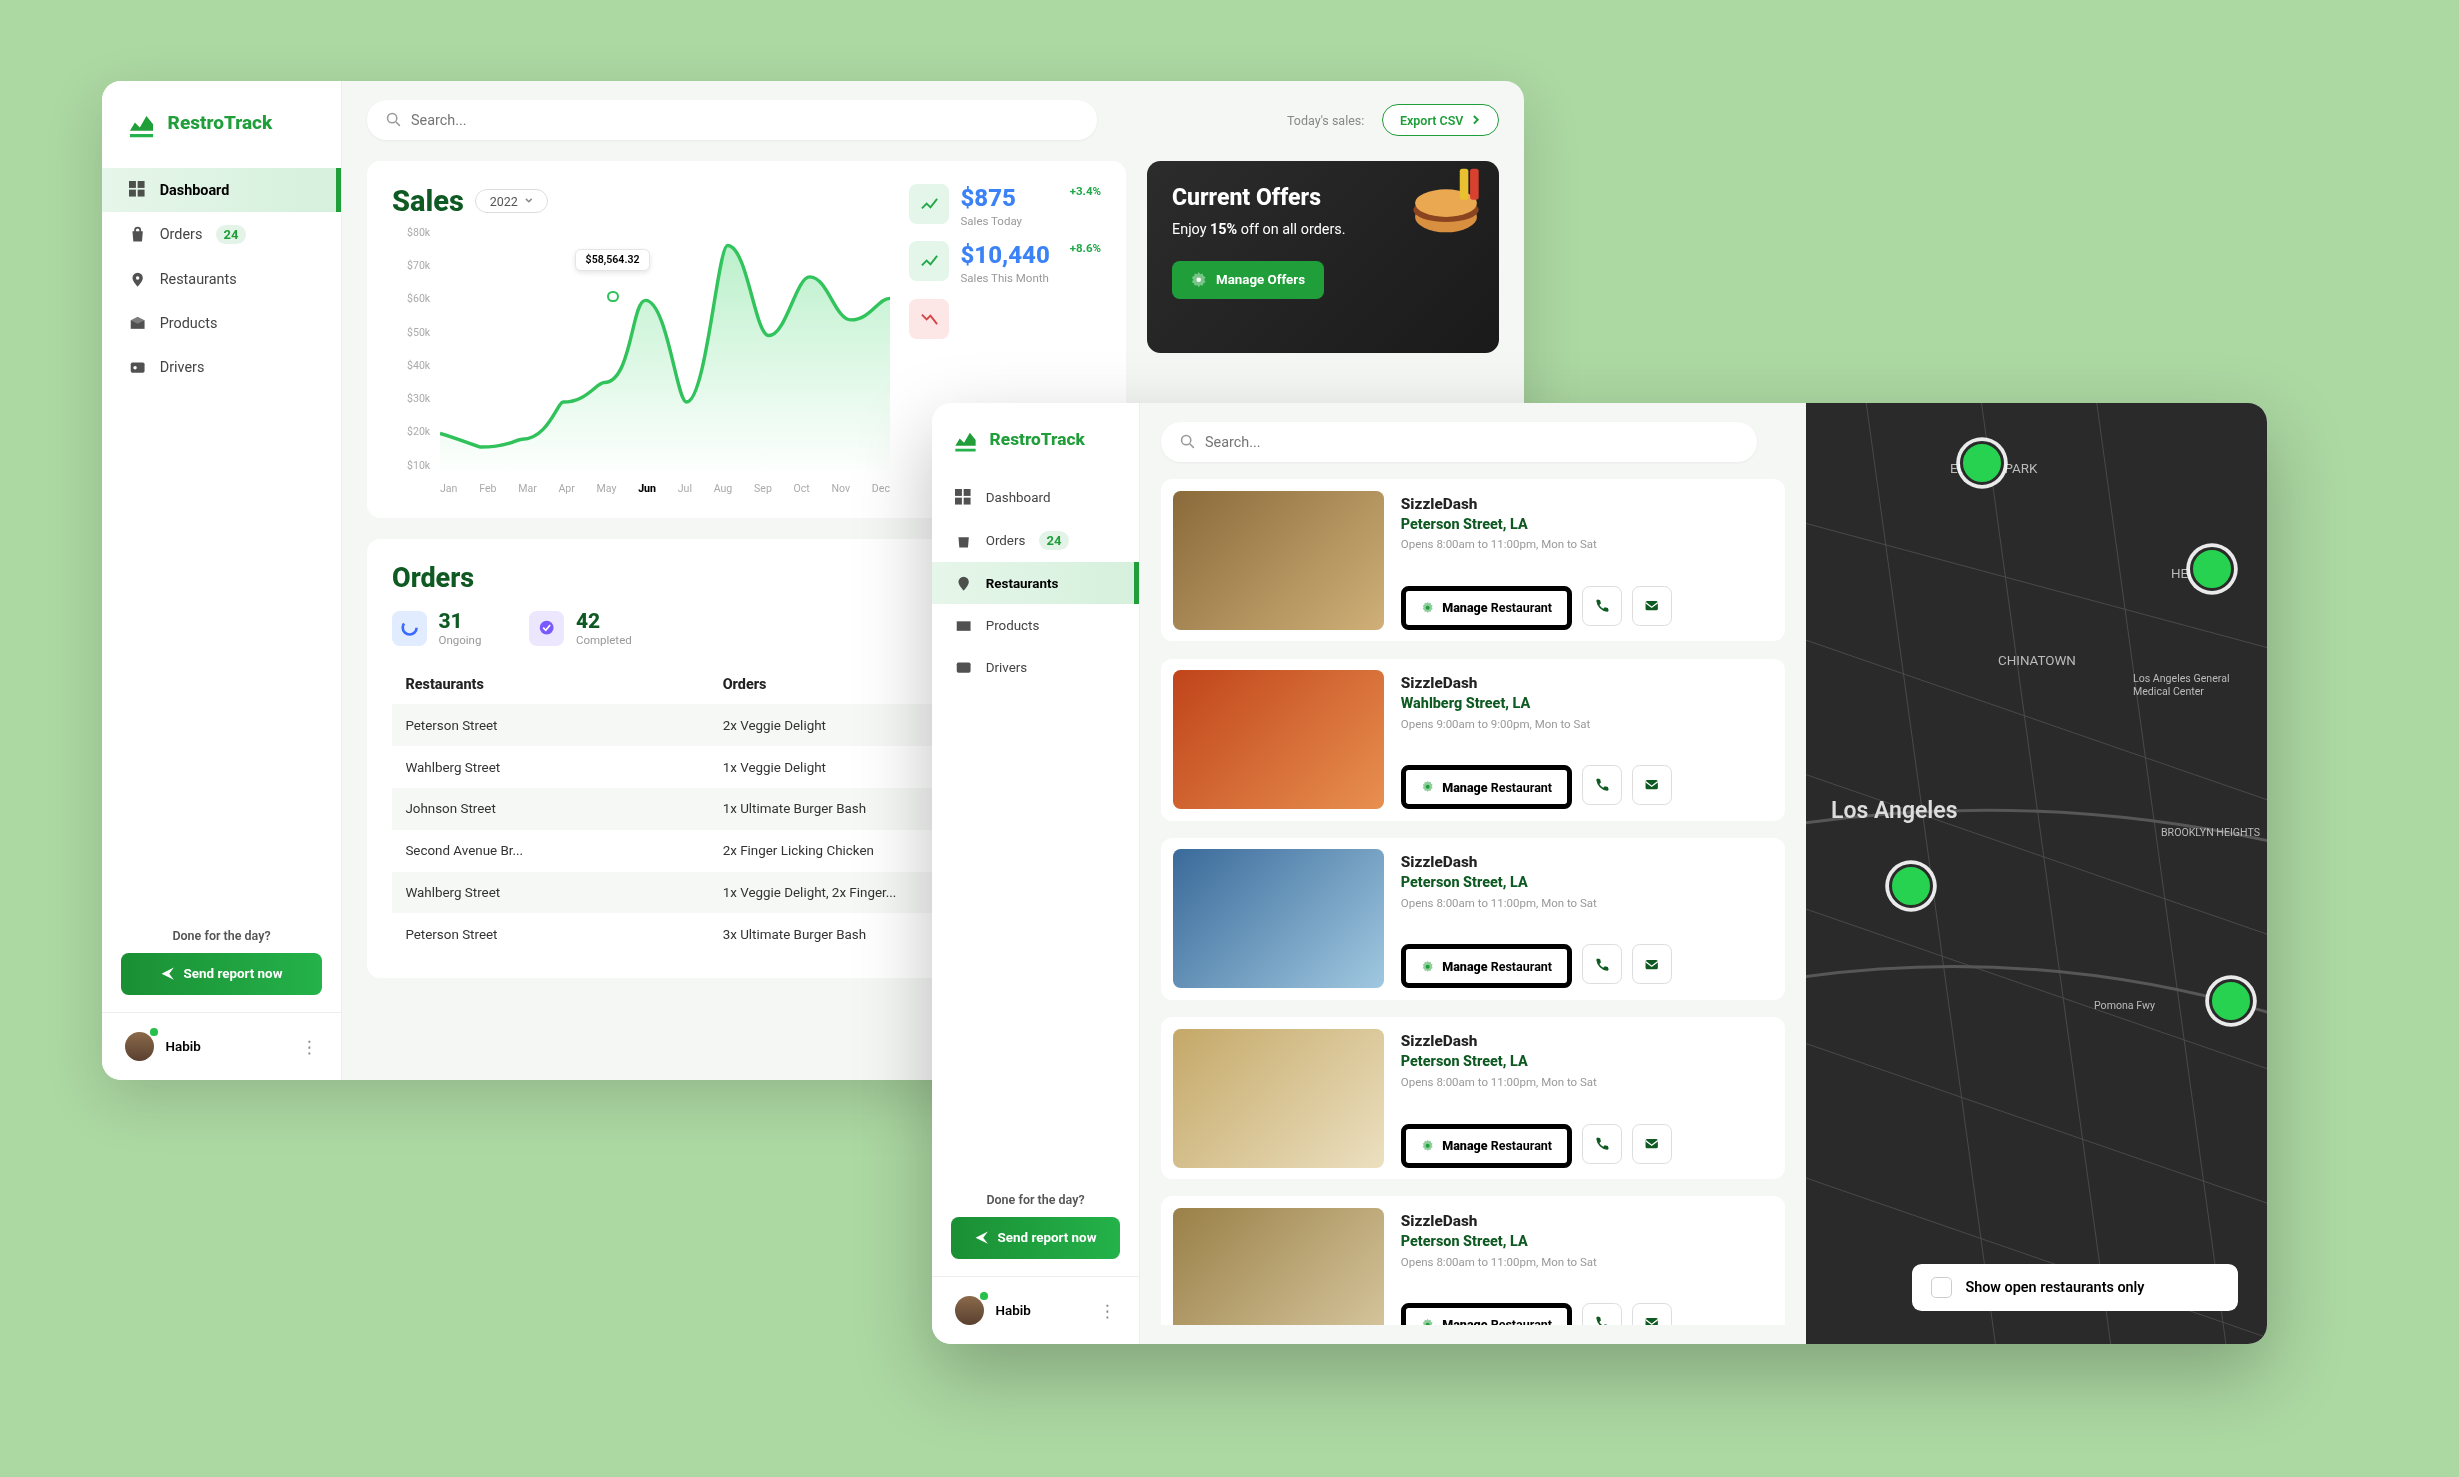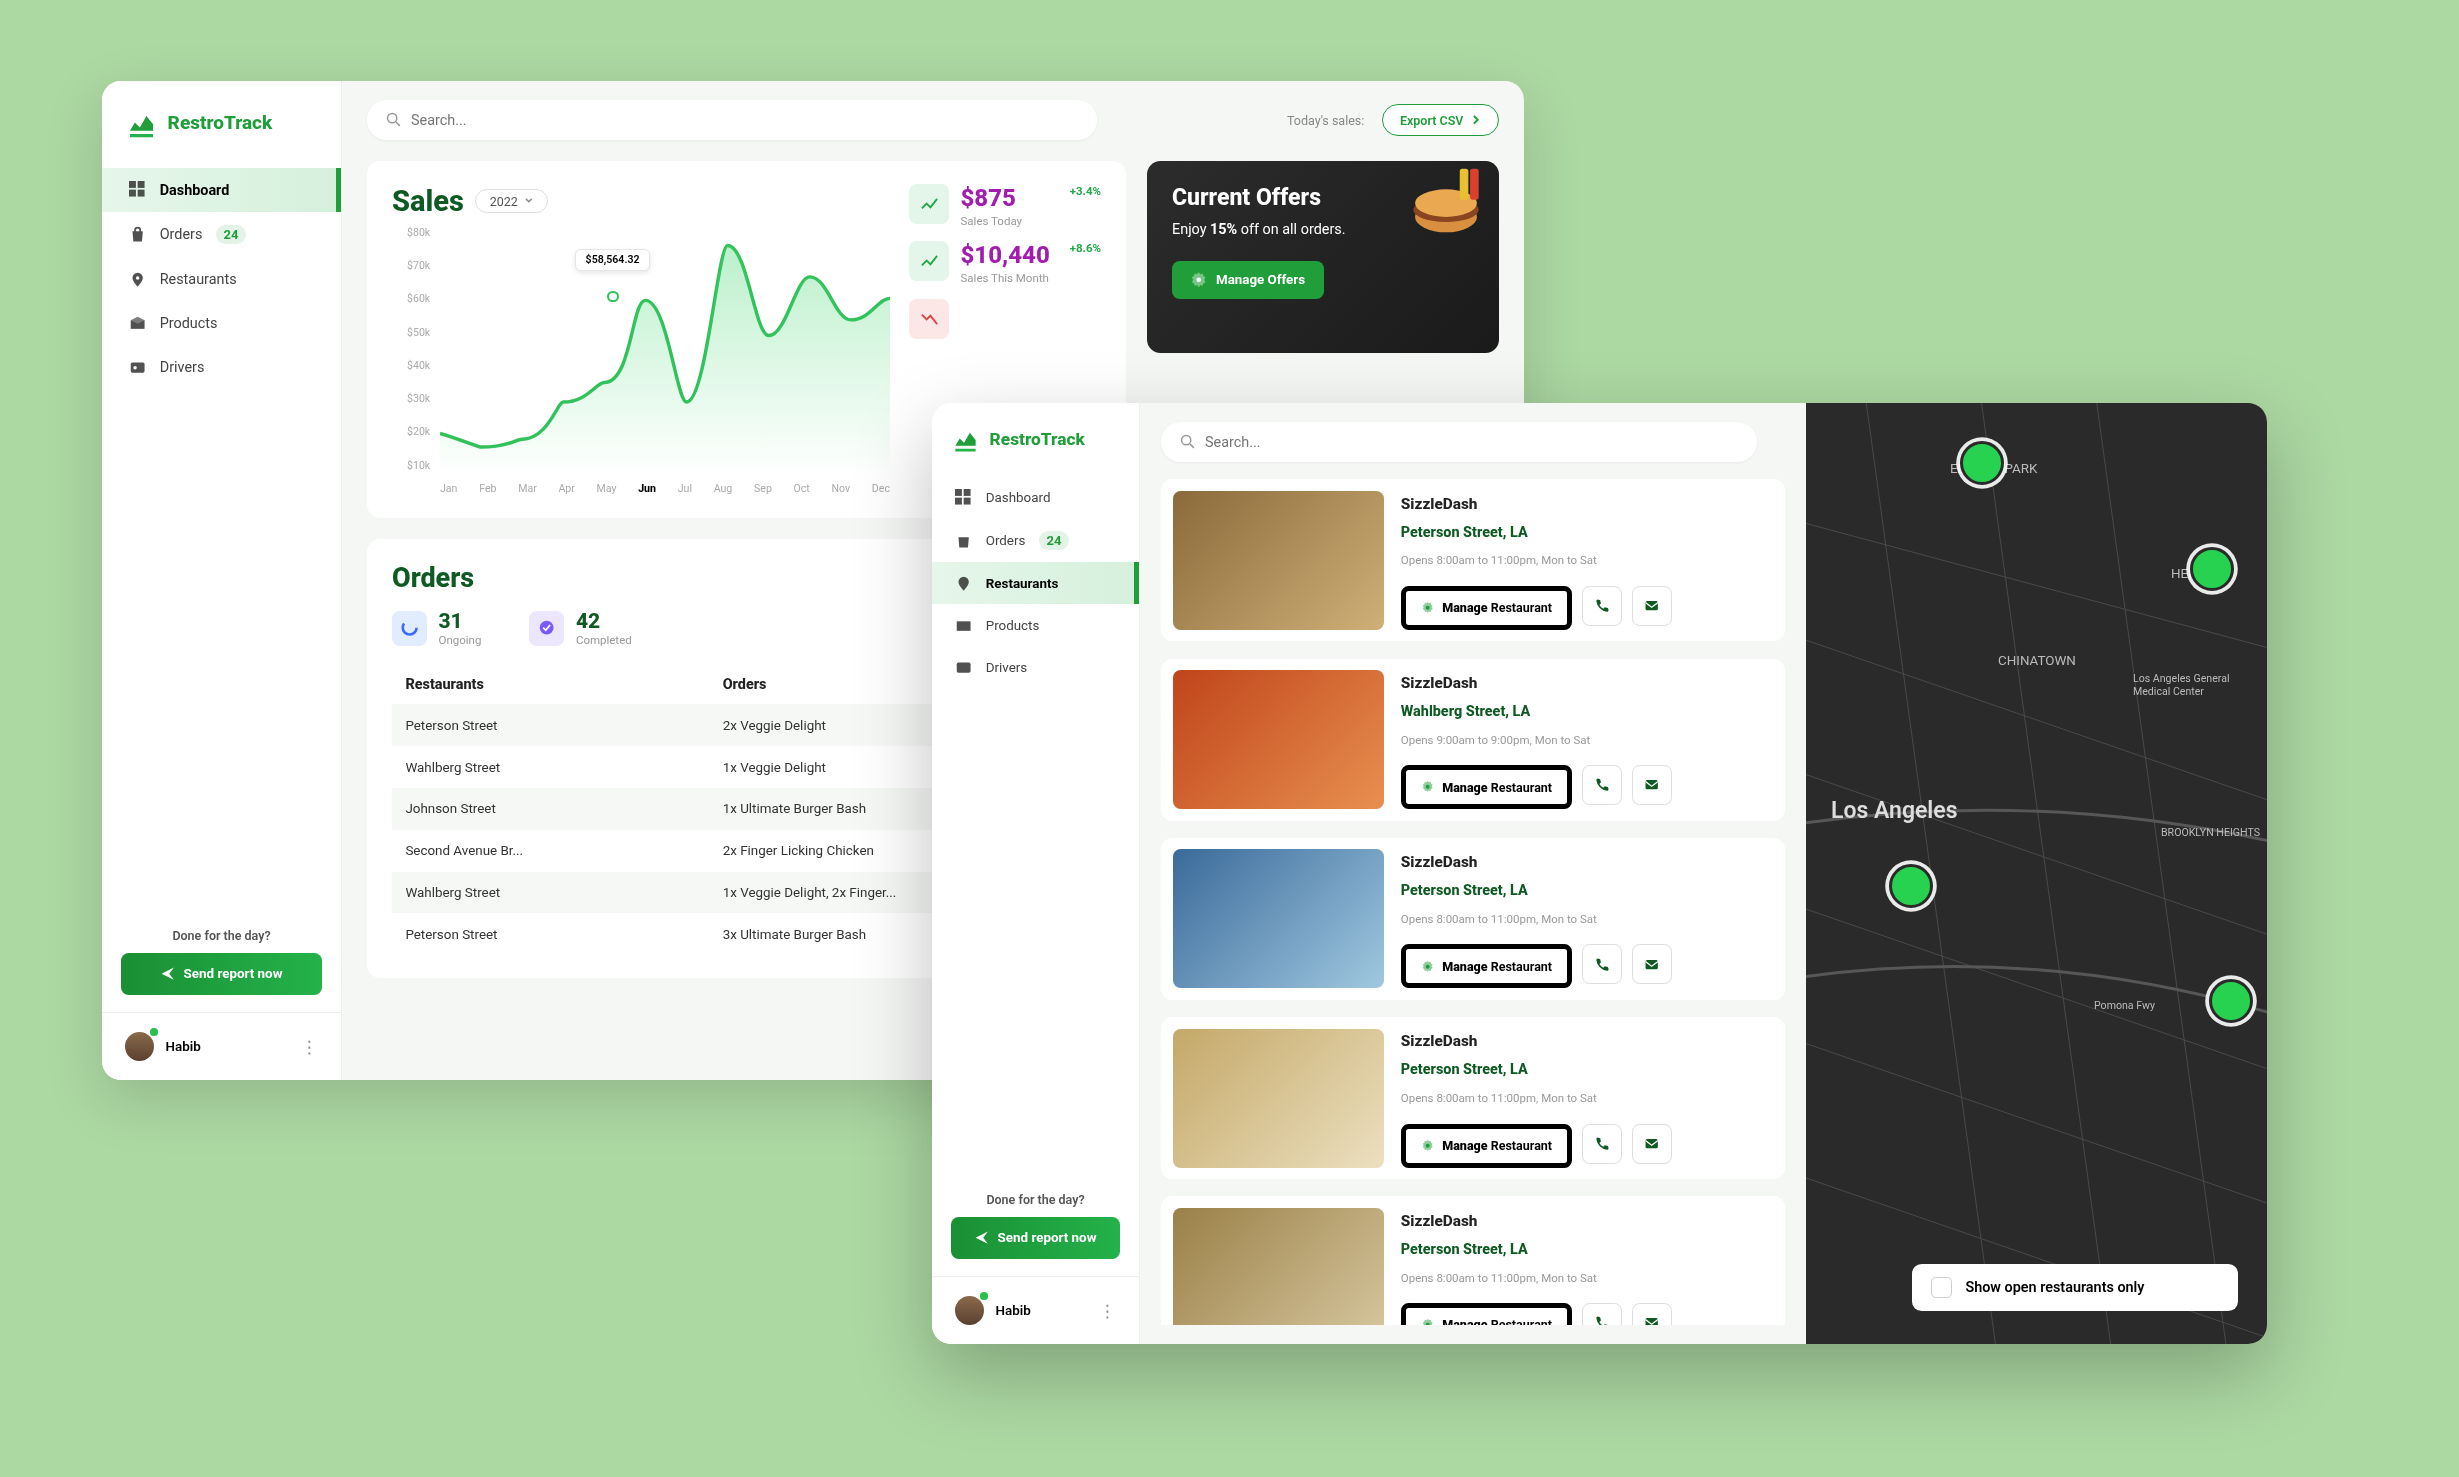--- a/index.html
+++ b/index.html
@@ -45,21 +45,21 @@
 .xTicks{position:absolute;left:48px;right:0;bottom:0;display:flex;justify-content:space-between;font-size:10.6px;color:#aaa}
 .xTicks .hot{font-weight:800;color:#000}
 .tooltip{position:absolute;left:183px;top:23px;background:#fff;border:1px solid #e5e5e5;border-radius:5.8px;font-size:10.6px;padding:3.8px 9.6px;box-shadow:0 1.9px 5.8px rgba(0,0,0,.1);font-weight:600}
 .pinDot{position:absolute;left:215px;top:65px;width:11.5px;height:11.5px;border-radius:50%;background:#fff;border:2.9px solid #30c15a}
 
 .kpiCol{width:192px;display:flex;flex-direction:column;gap:13.4px}
 .kpi{display:flex;align-items:flex-start;gap:11.5px}
 .kpiIco{width:40px;height:40px;border-radius:7.7px;display:flex;align-items:center;justify-content:center}
 .kpiIco.green{background:#e3f6e9}
 .kpiIco.red{background:#fde6e6}
-.kpiVal{font-size:24px;font-weight:800;color:#a21caf}
+.kpiVal{font-size:24px;font-weight:800;color:#3b82f6}
 .kpiSub{font-size:11.5px;color:#999;margin-top:1.9px}
 .kpiDelta{font-size:11.5px;font-weight:700;color:#22a84a;margin-left:auto;align-self:flex-start}
 
 .offerCard{width:352px;height:192px;background:linear-gradient(135deg,#2c2c2c,#1a1a1a);border-radius:13.4px;padding:23px 25px;color:#fff;position:relative;overflow:hidden}
 .offerTitle{font-size:23px;font-weight:800;margin-bottom:9.6px}
 .offerTxt{font-size:14.4px}
 .offerBtn{margin-top:23px;background:#1f9e3a;color:#fff;border:none;border-radius:7.7px;padding:11.5px 19px;font-weight:700;display:flex;align-items:center;gap:9.6px;cursor:pointer}
 .burger{position:absolute;right:9.6px;top:5.8px;width:86px;height:86px}
 
 .ordersCard{background:#fff;border-radius:13.4px;padding:23px 25px}
@@ -78,21 +78,21 @@
 
 
 .winB{position:absolute;left:932px;top:403px;width:1335px;height:941px;background:#f5f7f5;border-radius:19px;box-shadow:0 29px 77px rgba(0,0,0,.25);overflow:hidden;display:flex}
 .sideB{width:208px;background:#fff;display:flex;flex-direction:column;border-right:1px solid #eee}
 .sideB .navItem{padding:12.5px 23px;font-size:13.4px}
 .mainB{flex:1;padding:19px 21px;display:flex;flex-direction:column;gap:17.3px;overflow:hidden}
 .searchB{background:#fff;border-radius:960px;padding:11.5px 19px;display:flex;align-items:center;gap:9.6px;max-width:596px;box-shadow:0 1px 2.9px rgba(0,0,0,.05)}
 .restList{display:flex;flex-direction:column;gap:17.3px;overflow:hidden}
 .restCard{background:#fff;border-radius:11.5px;padding:11.5px;display:flex;gap:17.3px;align-items:stretch}
 .restImg{width:211px;height:139px;border-radius:7.7px;flex-shrink:0}
-.restBody{flex:1;display:flex;flex-direction:column;gap:11px;padding-top:3.8px}
+.restBody{flex:1;display:flex;flex-direction:column;gap:3px;padding-top:3.8px}
 .restName{font-size:15.4px;font-weight:800;color:#222}
 .restAddr{font-size:14.4px;font-weight:800;color:#0e5a22}
 .restHours{font-size:11.5px;color:#999;margin-top:1.9px}
 .restActs{display:flex;gap:9.6px;margin-top:auto}
 .mngBtn{border:5px solid #000000;background:#fff;border-radius:7.7px;padding:9.6px 15.4px;font-size:12.5px;font-weight:700;display:flex;align-items:center;gap:7.7px;cursor:pointer}
 .icoBtn{width:40px;height:40px;border:1px solid #ddd;border-radius:7.7px;display:flex;align-items:center;justify-content:center;cursor:pointer;background:#fff}
 
 .mapPane{width:461px;background:#2a2a2a;position:relative;overflow:hidden}
 .roads{position:absolute;inset:0;opacity:.35}
 .mapLbl{position:absolute;color:#bbb;font-size:13.4px}

